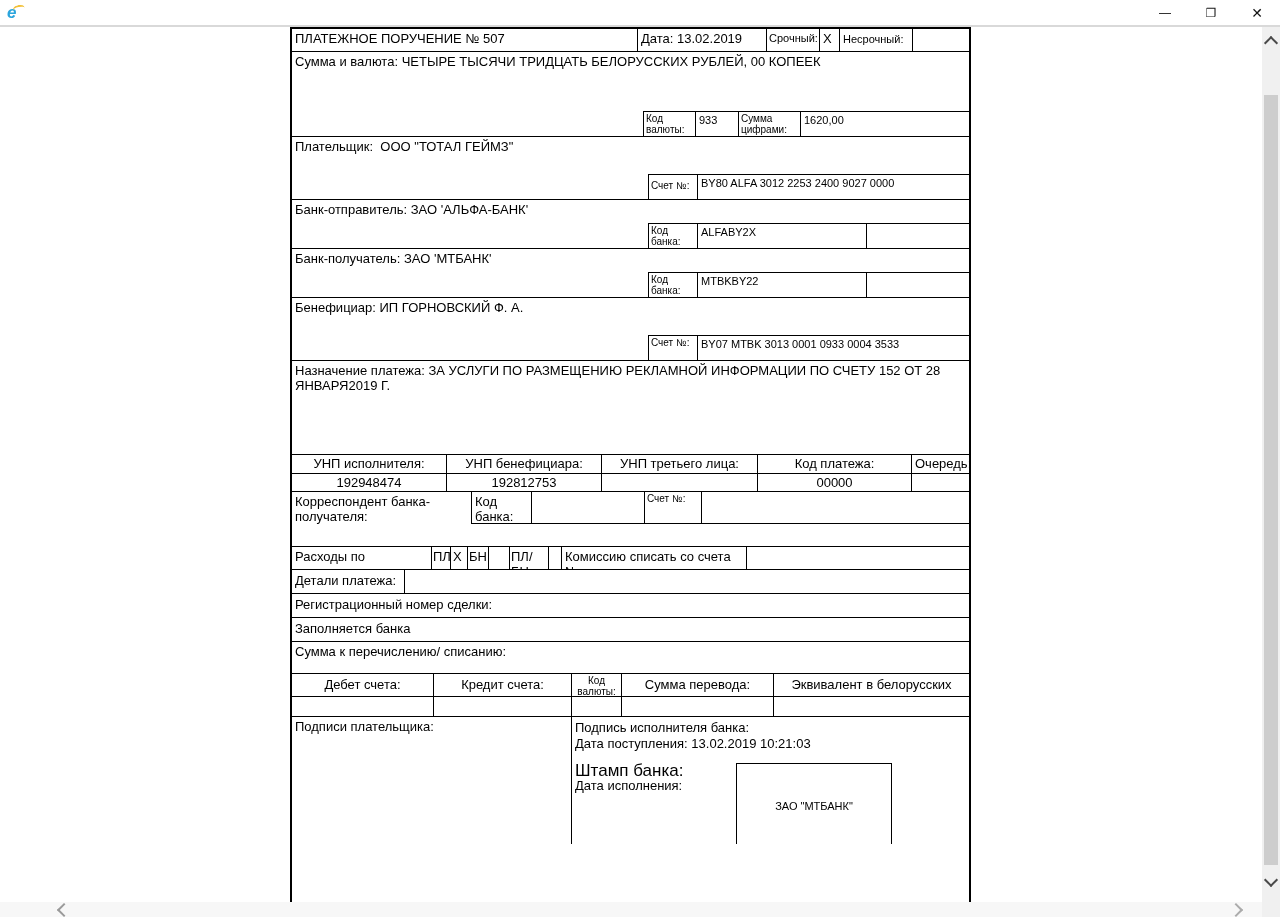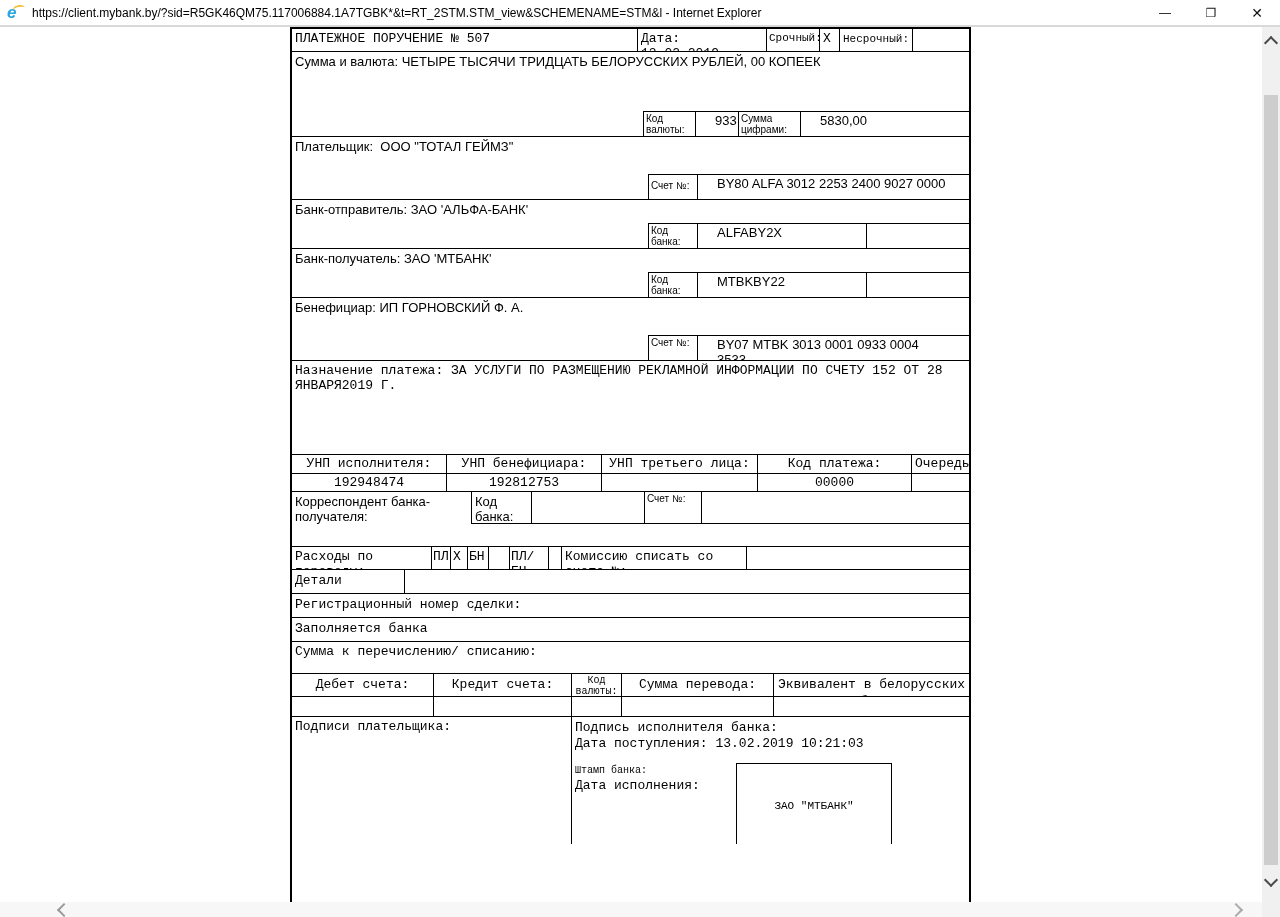--- a/index.html
+++ b/index.html
@@ -18,31 +18,31 @@
   .win-btn { width:46px; height:25px; display:flex; align-items:center; justify-content:center;
     font-size:12px; color:#111; cursor:default; }
 
   
   .content { position:absolute; top:27px; left:0; width:1262px; height:875px;
     background:#fff; overflow:hidden; }
   .doc { position:absolute; left:290px; top:0; width:681px; height:875px;
     border-left:2px solid #000; border-right:2px solid #000; border-top:2px solid #000;
     box-sizing:border-box; overflow:hidden; background:#fff; }
 
-  .r   { display:flex; position:relative; border-bottom:1px solid #000; box-sizing:border-box;font-family:Liberation Mono, monospace; }
+  .r   { display:flex; position:relative; border-bottom:1px solid #000; box-sizing:border-box; }
   .blk { display:flex; flex-direction:column; position:relative;
          border-bottom:1px solid #000; box-sizing:border-box; }
   .c   { box-sizing:border-box; border-right:1px solid #000; padding:2px 3px;
          font-size:13px; line-height:15px; overflow:hidden; white-space:pre-wrap; }
   .nc  { border-right:none; }
   .bt  { flex:1; padding:2px 3px; font-size:13px; line-height:16px; white-space:pre-wrap; }
   .sub { display:flex; }
   .sp  { box-sizing:border-box; }
   .sc  { box-sizing:border-box; border-left:1px solid #000; border-top:1px solid #000;
-         padding:1px 19px; font-size:13px; line-height:15px; overflow:hidden; }
+         padding:1px 3px; font-size:11px; line-height:15px; overflow:hidden; }
   .sl  { font-size:10px; line-height:11px; padding:1px 2px; }
   .ctr { text-align:center; }
 
   .stamp { position:absolute; left:164px; top:46px; width:156px; height:90px;
     border:1px solid #000; box-sizing:border-box; text-align:center; }
 
   
   .vscroll { position:absolute; right:0; top:27px; width:18px; height:890px; background:#f0f0f0; }
   .vthumb  { position:absolute; left:2px; top:68px; width:14px; height:770px; background:#cdcdcd; }
   .hscroll { position:absolute; left:0; bottom:0; width:1262px; height:15px; background:#f7f7f7; }
@@ -52,21 +52,20 @@
   .chv-left  { transform:rotate(45deg);  border-color:#9a9a9a; }
   .chv-right { transform:rotate(-135deg); border-color:#ababab; }
   .abtn { position:absolute; display:flex; align-items:center; justify-content:center;
     width:18px; height:16px; cursor:default; }
 </style>
 </head>
 <body>
 
 <div class="titlebar">
   <span class="ie-icon">e</span>
-  <span class="title-text">https://client.mybank.by/?sid=R5GK46QM75.117006884.1A7TGBK*&amp;t=RT_2STM.STM_view&amp;SCHEMENAME=STM&amp;l - Internet Explorer</span>
   <div class="win-controls">
     <span class="win-btn">—</span>
     <span class="win-btn">❐</span>
     <span class="win-btn" style="font-size:14px">✕</span>
   </div>
 </div>
 
 <div class="content">
   <div class="doc">
 
@@ -79,21 +78,21 @@
       <div class="c nc" style="flex:1"></div>
     </div>
 
     <div class="blk" style="height:85px">
       <div class="bt">Сумма и валюта: ЧЕТЫРЕ ТЫСЯЧИ ТРИДЦАТЬ БЕЛОРУССКИХ РУБЛЕЙ, 00 КОПЕЕК</div>
       <div class="sub" style="height:25px">
         <div class="sp" style="width:351px"></div>
         <div class="sc sl" style="width:52px">Код валюты:</div>
         <div class="sc" style="width:43px">933</div>
         <div class="sc sl" style="width:62px">Сумма цифрами:</div>
-        <div class="sc" style="flex:1">5830,00</div>
+        <div class="sc" style="flex:1">1620,00</div>
       </div>
     </div>
 
     <div class="blk" style="height:63px">
       <div class="bt">Плательщик:  ООО "ТОТАЛ ГЕЙМЗ"</div>
       <div class="sub" style="height:25px">
         <div class="sp" style="width:356px"></div>
         <div class="sc sl" style="width:49px;line-height:20px">Счет №:</div>
         <div class="sc" style="flex:1">BY80 ALFA 3012 2253 2400 9027 0000</div>
       </div>
@@ -204,21 +203,21 @@
       <div class="c" style="width:50px"></div>
       <div class="c" style="width:152px"></div>
       <div class="c nc" style="flex:1"></div>
     </div>
 
     <div class="r" style="height:127px;border-bottom:none">
       <div class="c" style="width:280px">Подписи плательщика:</div>
       <div class="c nc" style="flex:1;position:relative">
         <span style="position:absolute;top:3px;left:3px;font-size:13px">Подпись исполнителя банка:</span>
         <span style="position:absolute;top:19px;left:3px;font-size:13px">Дата поступления: 13.02.2019 10:21:03</span>
-        <span style="position:absolute;top:46px;left:3px;font-size:10px">Штамп банка:</span>
+        <span style="position:absolute;top:46px;left:3px;font-size:17px">Штамп банка:</span>
         <span style="position:absolute;top:61px;left:3px;font-size:13px">Дата исполнения:</span>
         <div class="stamp">
           <div style="font-size:11px;margin-top:5px">ЗАО "МТБАНК"</div>
           
           
           
         </div>
       </div>
     </div>
 

